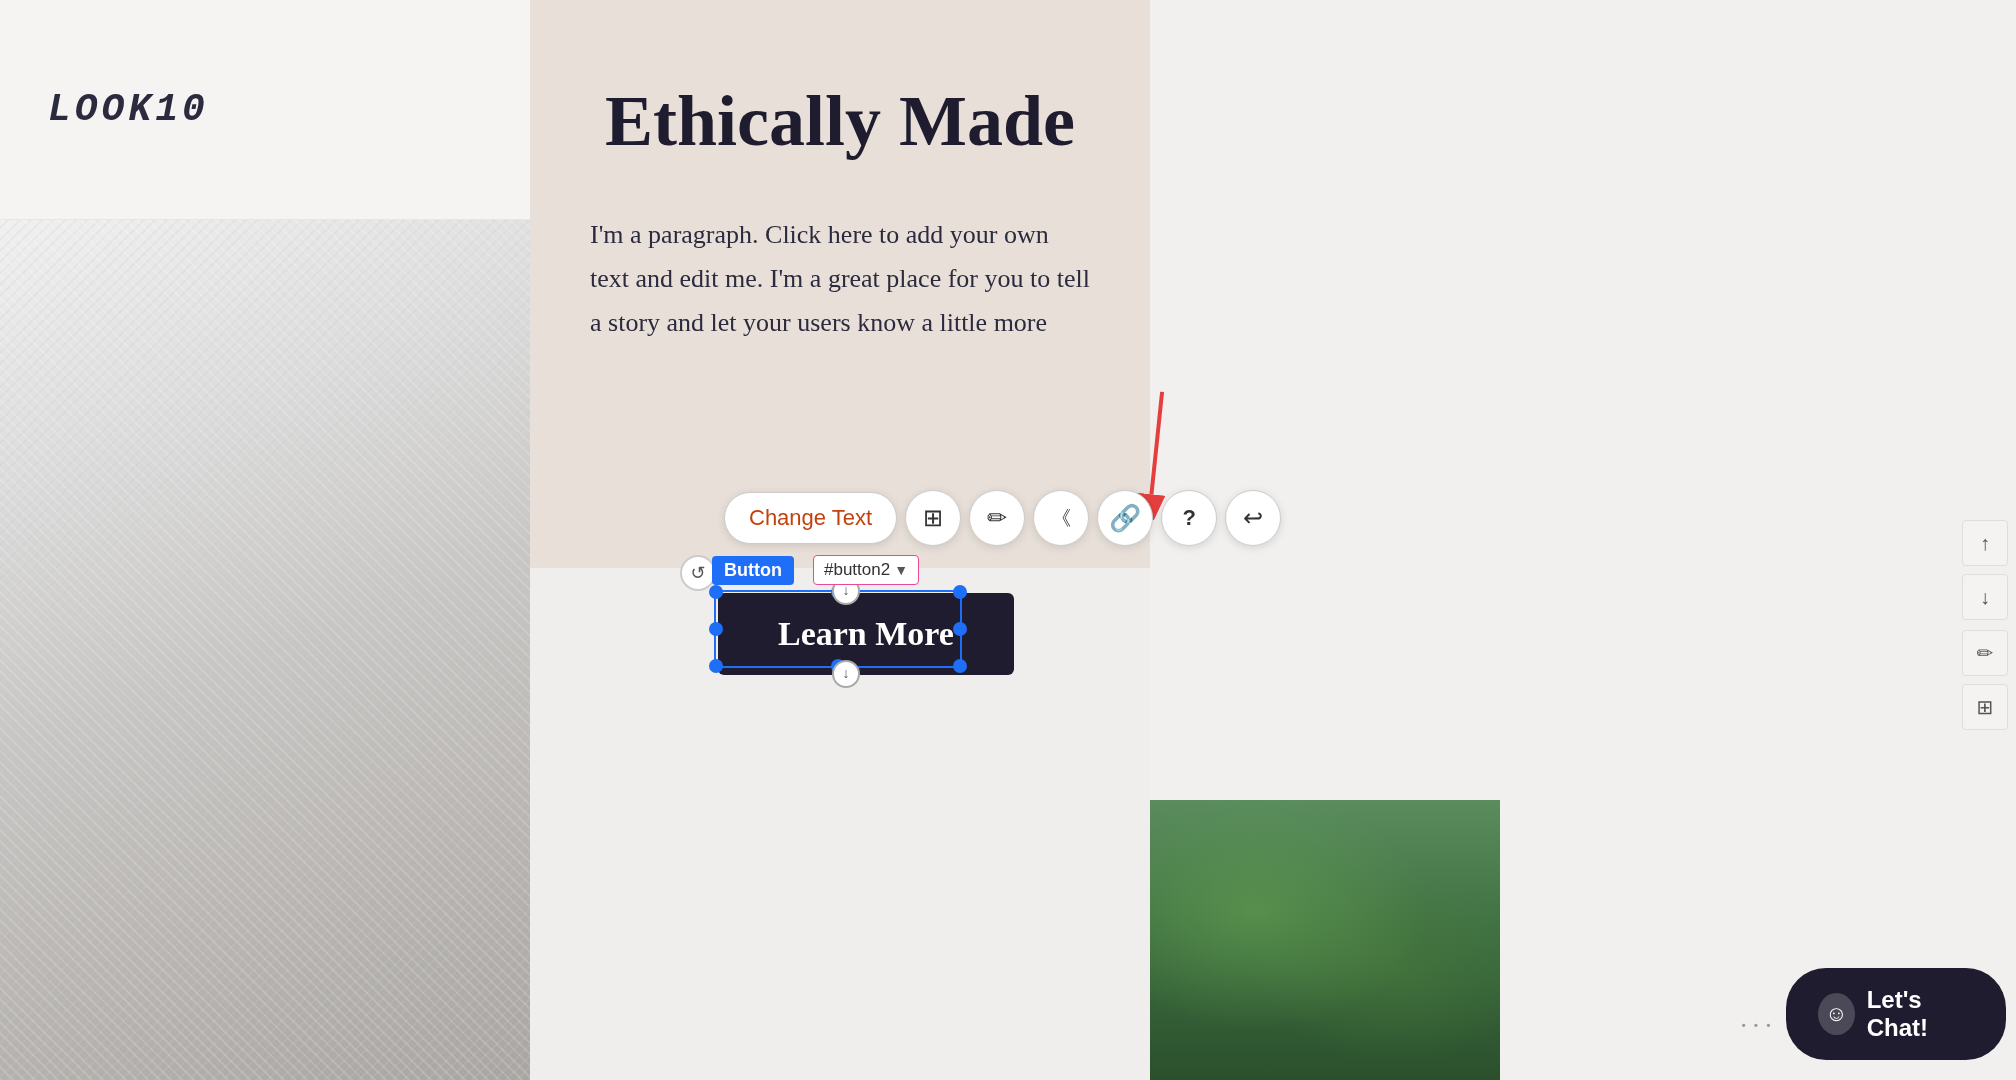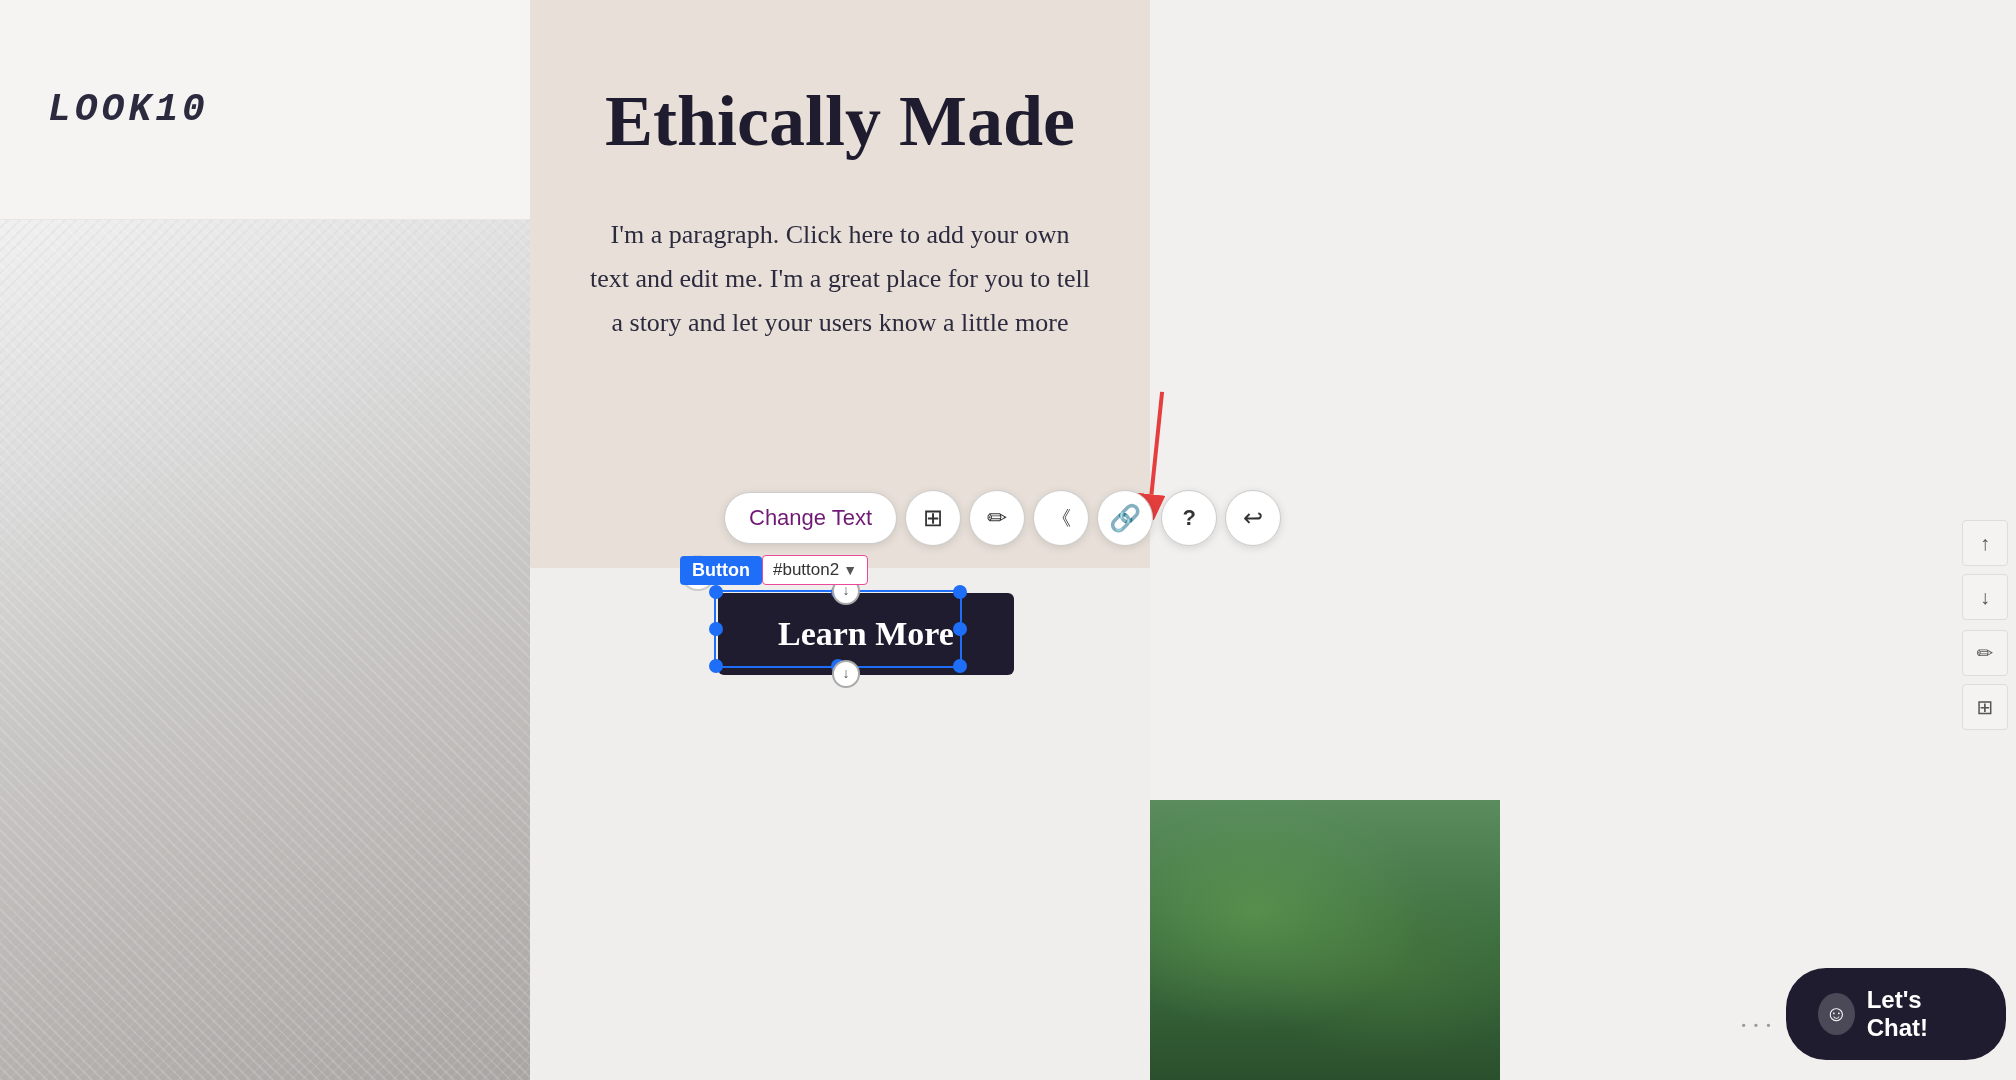--- a/index.html
+++ b/index.html
@@ -83,21 +83,21 @@
       font-weight: 700;
       color: #1e1c2e;
       text-align: center;
       line-height: 1.15;
       margin-bottom: 50px;
     }
     .paragraph {
       font-family: 'Georgia', serif;
       font-size: 26px;
       color: #2c2a3e;
-      text-align: center;
+      text-align: left;
       line-height: 1.7;
       margin-bottom: 40px;
     }
 
     
     .rotate-handle {
       position: absolute;
       top: 555px;
       left: 680px;
       width: 36px;
@@ -111,24 +111,24 @@
       font-size: 18px;
       color: #555;
       cursor: pointer;
       z-index: 20;
     }
 
     
     .button-label-tooltip {
       position: absolute;
       top: 555px;
-      left: 680px;
-      display: flex;
-      align-items: center;
-      gap: 0;
+      left: 712px;
+      display: flex;
+      align-items: center;
+      gap: 19px;
       z-index: 20;
     }
     .btn-tag {
       background: #1e6ef7;
       color: white;
       font-size: 18px;
       font-weight: 600;
       padding: 4px 12px;
       border-radius: 4px;
       font-family: Arial, sans-serif;
@@ -234,21 +234,21 @@
       background: transparent;
       z-index: 30;
     }
     .toolbar-change-text {
       background: white;
       border: 1.5px solid #ccc;
       border-radius: 30px;
       padding: 12px 24px;
       font-size: 22px;
       font-family: Arial, sans-serif;
-      color: #701a75;
+      color: #c2410c;
       cursor: pointer;
       white-space: nowrap;
       box-shadow: 0 2px 8px rgba(0,0,0,0.12);
     }
     .toolbar-btn {
       width: 56px;
       height: 56px;
       border-radius: 50%;
       background: white;
       border: 1.5px solid #ccc;

